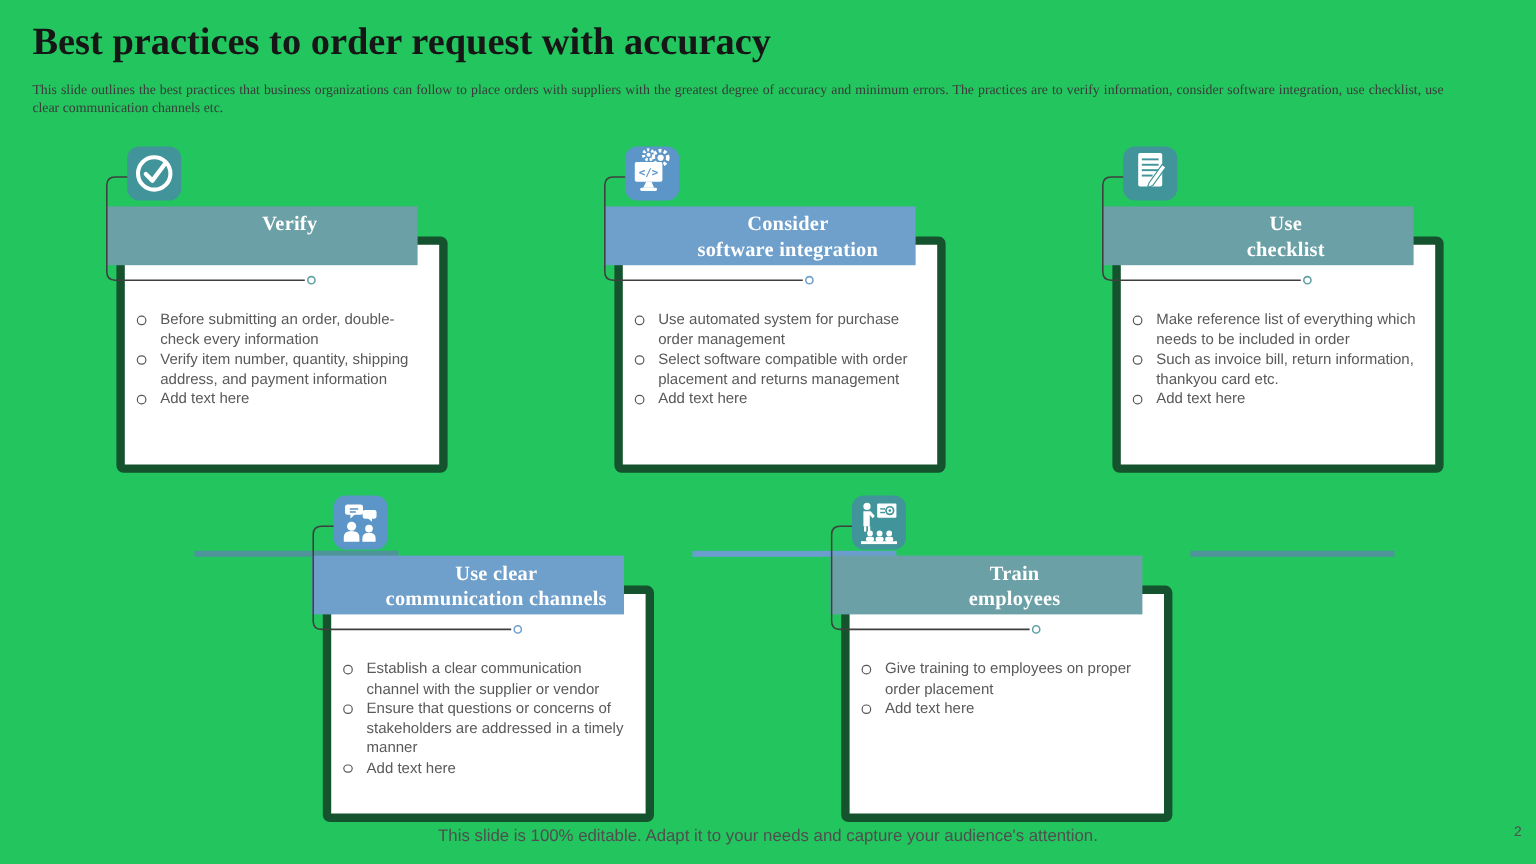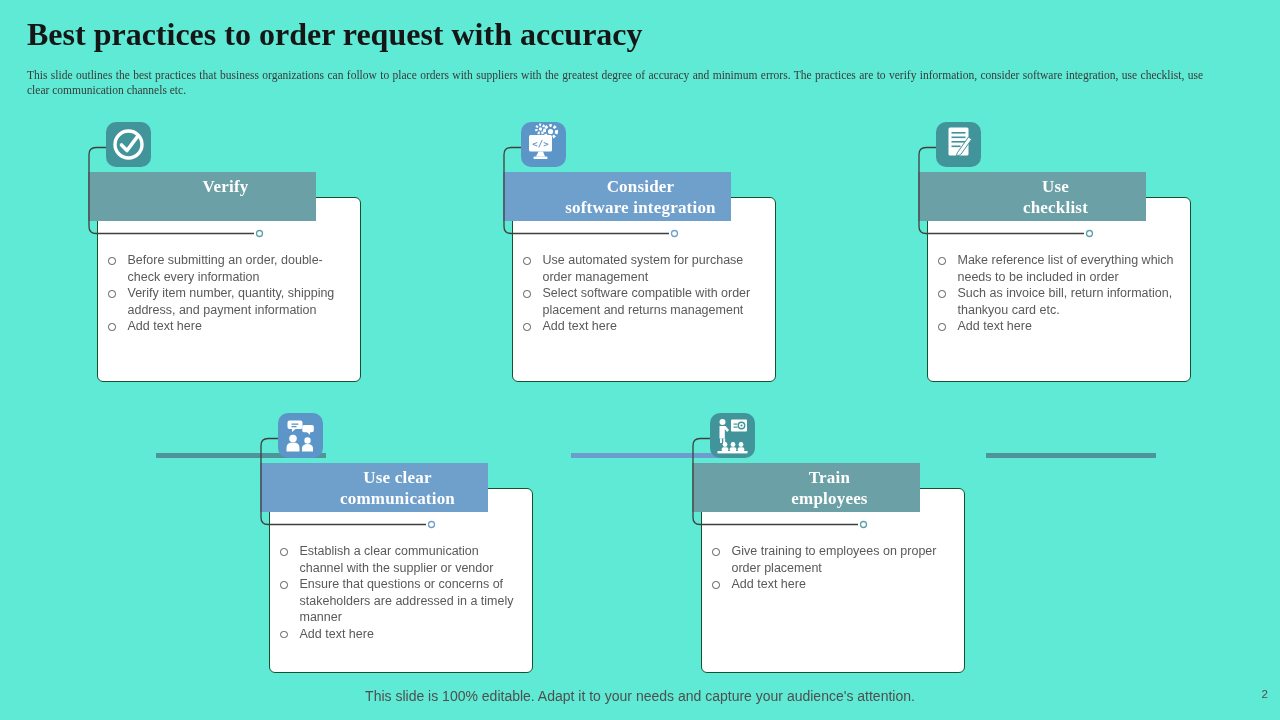--- a/index.html
+++ b/index.html
@@ -1,33 +1,33 @@
 <!DOCTYPE html>
 <html><head>
 <meta charset="utf-8">
 <style>
   html,body{margin:0;padding:0;background:#fff;}
-  .slide{position:relative;width:1280px;height:720px;background:#5eead4;overflow:hidden;
+  .slide{position:relative;width:1280px;height:720px;background:#22c55e;overflow:hidden;
          font-family:"Liberation Sans",sans-serif;}
   .title{position:absolute;left:27px;top:16px;width:1200px;
          font-family:"Liberation Serif",serif;font-weight:700;font-size:32px;color:#161616;}
   .desc{position:absolute;left:27px;top:68px;width:1176px;font-size:11.5px;line-height:15px;
         color:#3a3a3a;text-align:justify;font-family:Liberation Serif, serif;}
   .footer{position:absolute;left:0;top:688px;width:100%;text-align:center;font-size:14px;color:#4f4f4f;}
   .pagenum{position:absolute;right:12px;top:688px;font-size:11.5px;color:#4f4f4f;}
 
   .card{position:absolute;width:274px;height:264px;}
   .box{position:absolute;left:9px;top:75px;width:262px;height:183px;background:#fff;
-       border:1px solid #14532d;border-radius:6px;}
+       border:7px solid #14532d;border-radius:6px;}
   .bullets{margin:54px 8px 0 10px;padding:0;list-style:none;}
   .bullets li{display:flex;font-size:12.5px;line-height:16.5px;color:#595959;margin:0;}
   .marker{flex:0 0 auto;width:5.5px;height:5.5px;border:1.2px solid #5a5a5a;border-radius:50%;
           margin:5px 12px 0 0;}
   .bullets li span.btxt{width:218px;}
-  .header{position:absolute;left:0;top:50px;width:228px;height:49px;color:#fff;text-align:center;
+  .header{position:absolute;left:0;top:50px;width:260px;height:49px;color:#fff;text-align:center;
           font-family:"Liberation Serif",serif;font-weight:700;font-size:17px;line-height:21px;
           padding-top:4px;box-sizing:border-box;letter-spacing:.2px;padding-left:47px;}
   .bracket{position:absolute;left:0;top:20px;}
   .icon-box{position:absolute;left:18px;top:0;width:45px;height:45px;border-radius:10px;}
   .icon-box svg{position:absolute;left:0;top:0;}
   .bar{position:absolute;left:58px;top:255px;width:170px;height:5px;}
 
   .c-teal .header{background:#6BA0A6;}
   .c-teal .icon-box{background:#41949A;}
   .c-teal .bar{background:#4F939B;}

